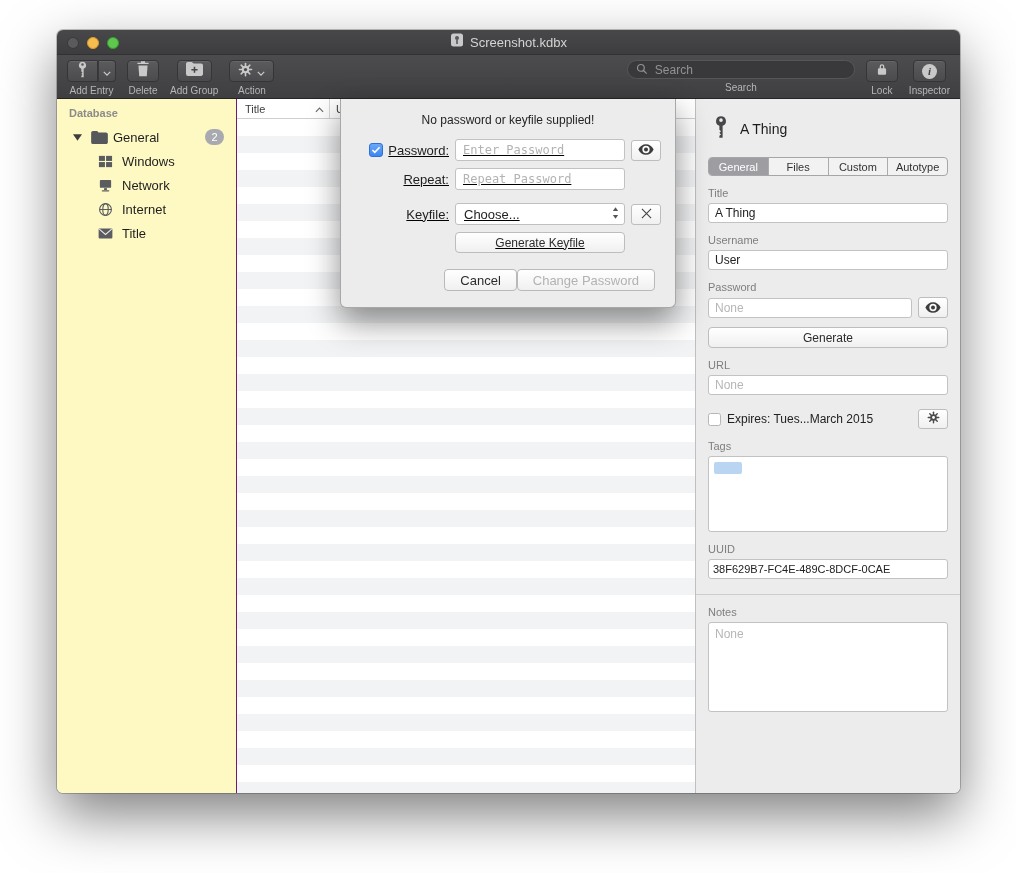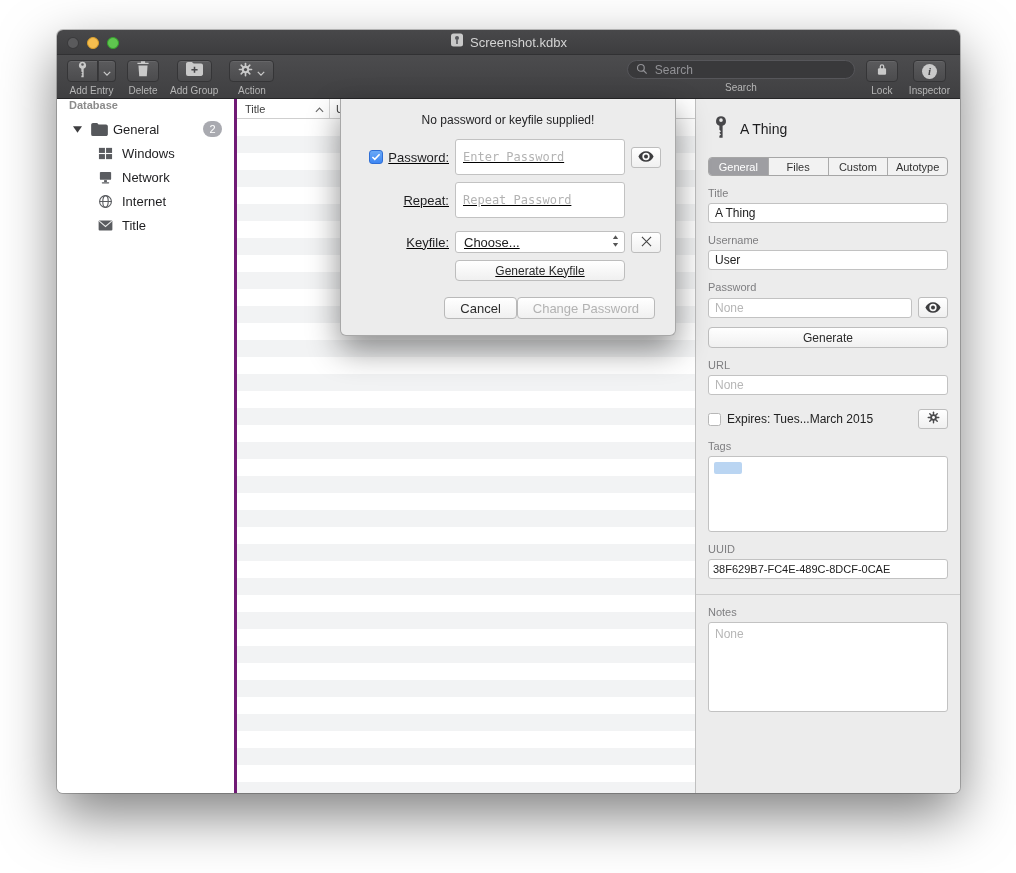--- a/index.html
+++ b/index.html
@@ -64,21 +64,21 @@
   .info-circle {
     width:15px; height:15px; border-radius:50%; background:#c9c9c9;
     color:#454547; font-family:"Liberation Serif",serif; font-weight:bold; font-style:italic;
     font-size:11px; display:flex; align-items:center; justify-content:center;
   }
 
   
   .content { flex:1; display:flex; position:relative; min-height:0; }
 
   
-  .sidebar { flex:0 0 180px; background:#ffffff; border-right:3px solid #701a75; padding-top:0; }
+  .sidebar { flex:0 0 180px; background:#fef9c3; border-right:1px solid #701a75; padding-top:8px; }
   .sb-header { font-size:11px; font-weight:bold; color:#8b8b8b; padding:0 12px 6px; }
   .sb-row { display:flex; align-items:center; height:24px; font-size:13px; color:#1e1e20; }
   .sb-root { padding-left:12px; gap:5px; }
   .sb-child { padding-left:40px; gap:8px; }
   .sb-badge {
     margin-left:auto; margin-right:12px; min-width:19px; height:16px; padding:0 5px;
     background:#a9aab0; color:#fff; font-size:11px; border-radius:9px;
     display:flex; align-items:center; justify-content:center;
   }
   .sb-icon { display:flex; align-items:center; justify-content:center; width:17px; }
@@ -103,21 +103,21 @@
   }
   .sheet-msg { text-align:center; font-size:12px; color:#242426; margin:2px 0 12px; }
   .sheet-grid { display:grid; grid-template-columns:94px 170px 30px; column-gap:6px; row-gap:7px; align-items:center;text-decoration:underline; }
   .sheet-grid.second { margin-top:13px; }
   .sh-label { font-size:13px; color:#1e1e20; text-align:right; display:flex; align-items:center; justify-content:flex-end; gap:5px; }
   .checkbox-on {
     width:14px; height:14px; border-radius:3px; background:linear-gradient(#6aa9f7,#3d86f3);
     border:1px solid #2f6fd6; display:flex; align-items:center; justify-content:center; flex:0 0 auto;
   }
   .sh-input {
-    height:36px; width:100%; background:#fff; border:1px solid #c2c2c2; border-radius:3px;
+    height:22px; width:100%; background:#fff; border:1px solid #c2c2c2; border-radius:3px;
     padding:0 7px; font-size:12px; font-family:"DejaVu Sans Mono",monospace; color:#222; outline:none;
   }
   .sh-input::placeholder { color:#b3b3b3; }
   .icon-btn {
     height:21px; width:30px; background:linear-gradient(#ffffff,#f0f0f0);
     border:1px solid #bdbdbd; border-radius:3px;
     display:flex; align-items:center; justify-content:center;
   }
   .popup {
     height:22px; background:#fff; border:1px solid #c0c0c0; border-radius:3px;

